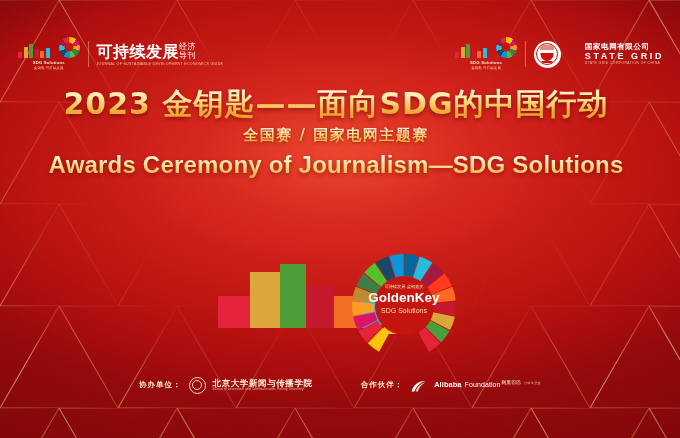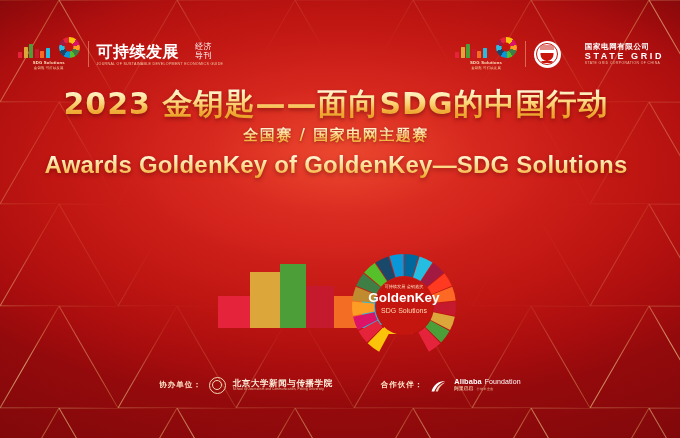--- a/index.html
+++ b/index.html
@@ -48,21 +48,21 @@
   .bars i{display:block;width:4px;border-radius:.5px;}
   .ring{position:relative;width:21px;height:21px;border-radius:50%;}
   .ring::after{content:"";position:absolute;left:50%;top:50%;transform:translate(-50%,-50%);
     width:9px;height:9px;border-radius:50%;background:#c4160f;}
   .sdgmark-cap{font-size:3.4px;letter-spacing:.2px;color:#f7d9a6;line-height:1.5;text-align:center;white-space:nowrap;}
   .sdgmark-cap b{display:block;font-size:4.2px;color:#ffe9c2;font-weight:700;}
 
   .vdiv{width:1px;height:26px;background:rgba(255,220,170,.42);}
 
   .zcn{display:flex;flex-direction:column;justify-content:center;}
-  .zcn-row{display:flex;align-items:flex-end;gap:16px;}
+  .zcn-row{display:flex;align-items:flex-end;gap:0;}
   .zcn-main{font-size:16px;font-weight:700;color:#ffffff;letter-spacing:.5px;line-height:1;
     font-family:"DejaVu Sans","Liberation Sans",sans-serif;}
   .zcn-sub2{display:flex;flex-direction:column;align-items:center;font-size:8px;font-weight:400;
     color:#fff;line-height:1.15;letter-spacing:.5px;}
   .zcn-en{font-size:3.6px;color:#f3c9a4;letter-spacing:.3px;margin-top:2px;white-space:nowrap;}
 
   .sgmark{position:relative;width:27px;height:27px;border-radius:50%;
     background:radial-gradient(circle at 50% 45%, #ffffff 0%, #ffffff 58%, #f0f0f0 100%);
     display:flex;align-items:center;justify-content:center;}
   .sgmark .inner{width:20px;height:20px;border-radius:50%;border:1.4px solid #c8160f;position:relative;overflow:hidden;}
@@ -125,21 +125,21 @@
   .flabel{font-size:7.5px;font-weight:700;color:#ffe6c8;letter-spacing:1px;
     font-family:"DejaVu Sans","Liberation Sans",sans-serif;white-space:nowrap;}
   .pku-seal{width:15px;height:15px;border-radius:50%;border:1.1px solid #f3d9b5;
     display:flex;align-items:center;justify-content:center;position:relative;}
   .pku-seal::after{content:"";width:8px;height:8px;border-radius:50%;border:1px solid #f3d9b5;}
   .pku-text{display:flex;flex-direction:column;gap:1px;}
   .pku-cn{font-size:8.5px;font-weight:700;color:#fdf0dc;letter-spacing:.6px;line-height:1;
     font-family:"DejaVu Serif","Liberation Serif",serif;white-space:nowrap;}
   .pku-en{font-size:3.1px;color:#e9c6a4;letter-spacing:.15px;line-height:1;white-space:nowrap;}
   .ali-mark{width:17px;height:13px;position:relative;}
-  .ali-text{display:flex;flex-direction:column;gap:1.2px;}
+  .ali-text{display:flex;flex-direction:row;gap:1.2px;}
   .ali-row1{display:flex;align-items:baseline;gap:3px;}
   .ali-b{font-size:7.4px;font-weight:700;color:#ffffff;letter-spacing:.1px;line-height:1;}
   .ali-f{font-size:7px;font-weight:400;color:#ffffff;letter-spacing:.1px;line-height:1;}
   .ali-row2{display:flex;align-items:baseline;gap:3px;}
   .ali-cn{font-size:4.6px;font-weight:700;color:#f0cdae;letter-spacing:.2px;line-height:1;
     font-family:"DejaVu Sans","Liberation Sans",sans-serif;}
   .ali-cn2{font-size:3.2px;color:#e2b696;letter-spacing:.2px;line-height:1;}
 </style>
 </head>
 <body>
@@ -263,21 +263,21 @@
         <div class="sg-cn">国家电网有限公司</div>
         <div class="sg-en">STATE GRID</div>
         <div class="sg-en2">STATE GRID CORPORATION OF CHINA</div>
       </div>
     </div>
   </div>
 
   <div class="titles">
     <div class="t-main">2023 金钥匙——面向SDG的中国行动</div>
     <div class="t-sub">全国赛 / 国家电网主题赛</div>
-    <div class="t-en">Awards GoldenKey of GoldenKey—SDG Solutions</div>
+    <div class="t-en">Awards Ceremony of Journalism—SDG Solutions</div>
   </div>
 
   <div class="emblem">
     <svg width="265" height="112" viewBox="0 0 265 112" aria-hidden="true">
       <defs>
         <clipPath id="shaftClip">
           <path d="M14,46 h150 a16,16 0 0 1 0,32 h-150 a16,16 0 0 1 0,-32 z"></path>
         </clipPath>
       </defs>
 

